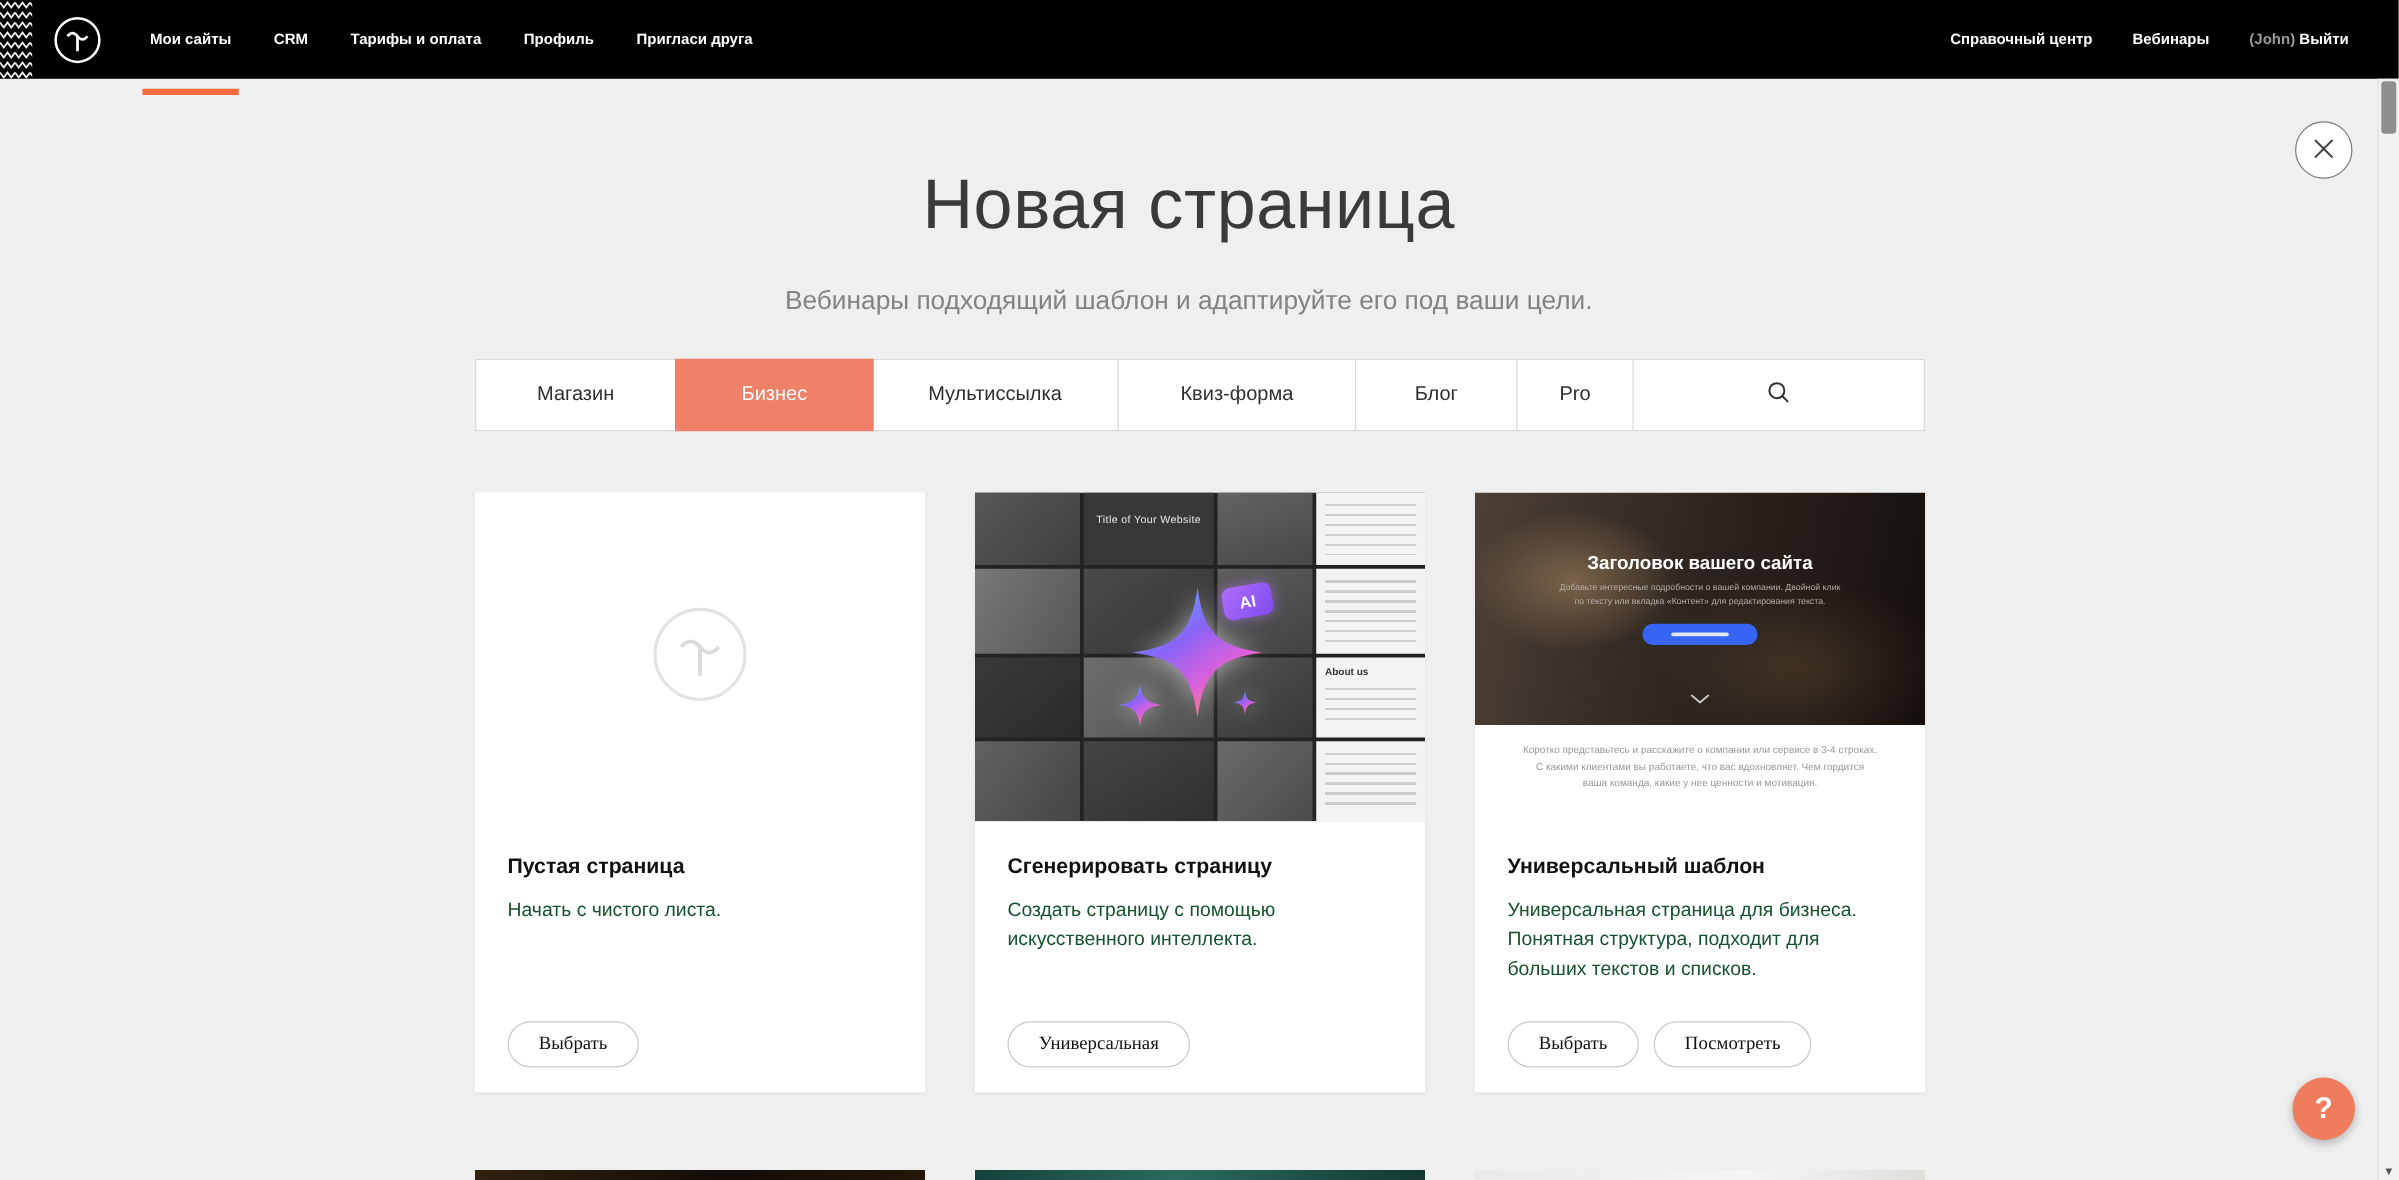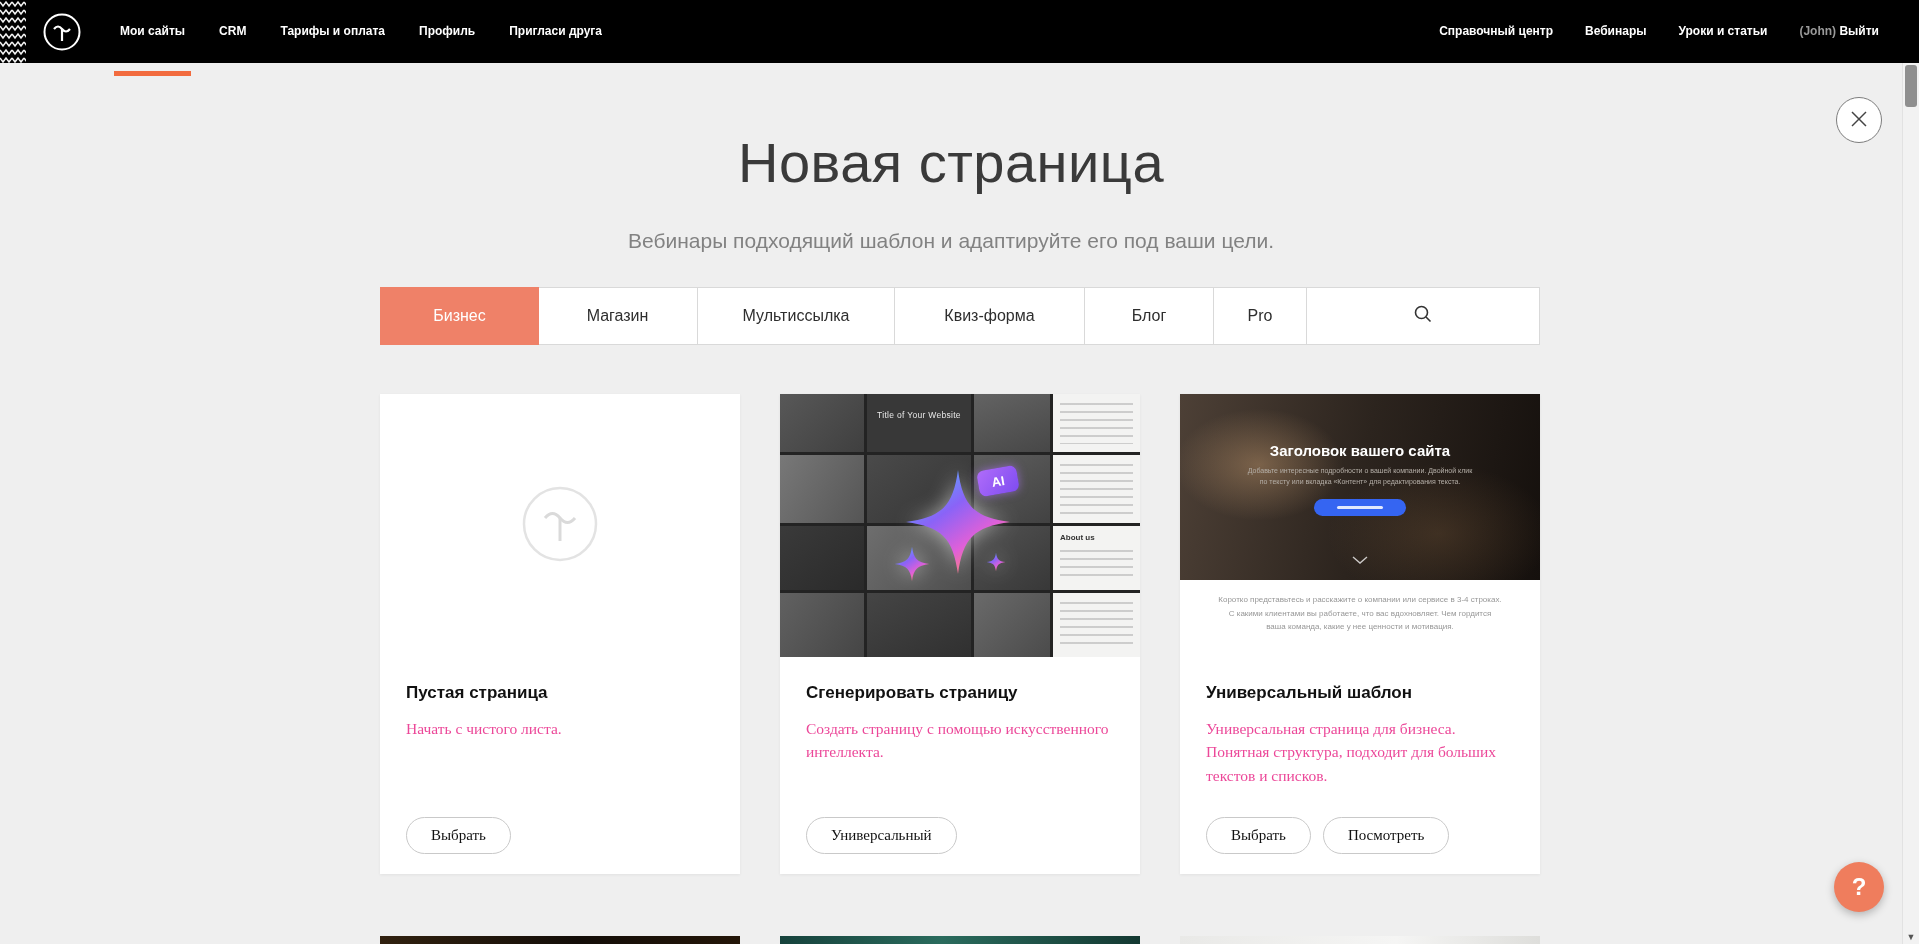--- a/index.html
+++ b/index.html
@@ -70,21 +70,21 @@
     position:absolute; top:394px; left:380px; width:1160px;
     display:grid; grid-template-columns:repeat(3,360px); gap:40px;
   }
   .card {
     background:#fff; height:480px; position:relative;
     box-shadow:0 1px 3px rgba(0,0,0,.06);
   }
   .card-preview { height:263px; position:relative; overflow:hidden; }
   .card-body { padding:26px; }
   .card-title { font-size:17px; font-weight:700; color:#111; margin-bottom:14px; }
-  .card-desc { font-size:15.5px; line-height:1.5; color:#ec4899;font-family:Liberation Serif, serif; }
+  .card-desc { font-size:15.5px; line-height:1.5; color:#14532d; }
   .card-actions { position:absolute; left:26px; bottom:20px; display:flex; gap:12px; }
   .pill {
     border:1px solid #c9c9c9; border-radius:20px; background:#fff;
     padding:9px 24px; font-size:15px; color:#111; cursor:pointer;
     font-family:Liberation Serif, serif; white-space:nowrap;
   }
 
   
   .watermark { position:absolute; left:50%; top:50%; transform:translate(-50%,-50%); }
 
@@ -187,40 +187,39 @@
   <nav class="nav-left">
     <a class="nav-item active">Мои сайты</a>
     <a class="nav-item">CRM</a>
     <a class="nav-item">Тарифы и оплата</a>
     <a class="nav-item">Профиль</a>
     <a class="nav-item">Пригласи друга</a>
   </nav>
   <nav class="nav-right">
     <a class="nav-item">Справочный центр</a>
     <a class="nav-item">Вебинары</a>
-    <a class="nav-item">Уроки и статьи</a>
     <a class="nav-item"><span class="user-prefix">(John)</span>&nbsp;<span>Выйти</span></a>
   </nav>
 </header>
 
 <h1 class="page-title">Новая страница</h1>
 <div class="page-subtitle">Вебинары подходящий шаблон и адаптируйте его под ваши цели.</div>
 
 <button class="close-btn">
   <span>
     <svg width="18" height="18" viewBox="0 0 18 18">
       <line x1="2" y1="2" x2="16" y2="16" stroke="#444" stroke-width="1.5"></line>
       <line x1="16" y1="2" x2="2" y2="16" stroke="#444" stroke-width="1.5"></line>
     </svg>
   </span>
 </button>
 
 <div class="tabs">
+  <div class="tab" style="width:160px">Магазин</div>
   <div class="tab active" style="width:157px">Бизнес</div>
-  <div class="tab" style="width:160px">Магазин</div>
   <div class="tab" style="width:197px">Мультиссылка</div>
   <div class="tab" style="width:190px">Квиз-форма</div>
   <div class="tab" style="width:129px">Блог</div>
   <div class="tab" style="width:93px">Pro</div>
   <div class="tab search">
     <span>
       <svg width="20" height="20" viewBox="0 0 20 20">
         <circle cx="8.5" cy="8.5" r="6" fill="none" stroke="#333" stroke-width="1.6"></circle>
         <line x1="13" y1="13" x2="17.5" y2="17.5" stroke="#333" stroke-width="1.6"></line>
       </svg>
@@ -303,21 +302,21 @@
           <path d="M 0 -52 C 5 -16, 16 -5, 52 0 C 16 5, 5 16, 0 52 C -5 16, -16 5, -52 0 C -16 -5, -5 -16, 0 -52 Z" fill="url(#sparkGrad)"></path>
         </g>
       </svg>
       <div class="ai-badge">AI</div>
     </div>
     <div class="card-body">
       <div class="card-title">Сгенерировать страницу</div>
       <div class="card-desc">Создать страницу с помощью искусственного интеллекта.</div>
     </div>
     <div class="card-actions">
-      <button class="pill">Универсальный</button>
+      <button class="pill">Универсальная</button>
     </div>
   </div>
 
   <div class="card">
     <div class="card-preview">
       <div class="hero">
         <div class="hero-title">Заголовок вашего сайта</div>
         <div class="hero-sub">Добавьте интересные подробности о вашей компании. Двойной клик по тексту или вкладка «Контент» для редактирования текста.</div>
         <div class="hero-btn">
             <span class="hero-btn-bar"></span>

